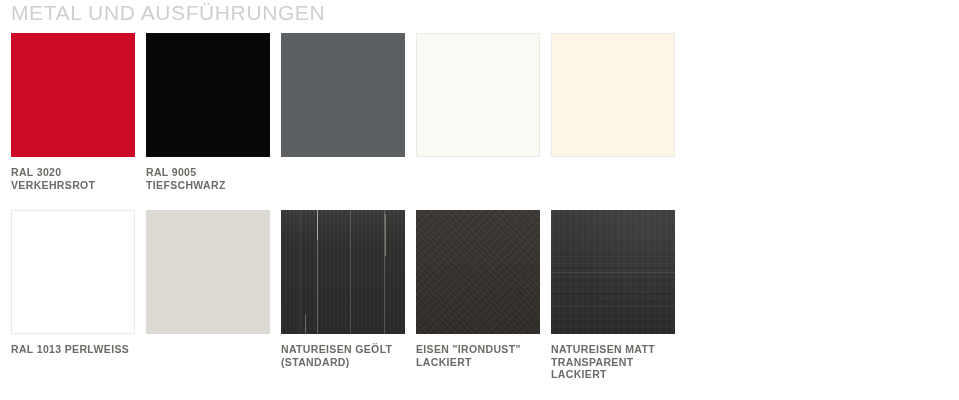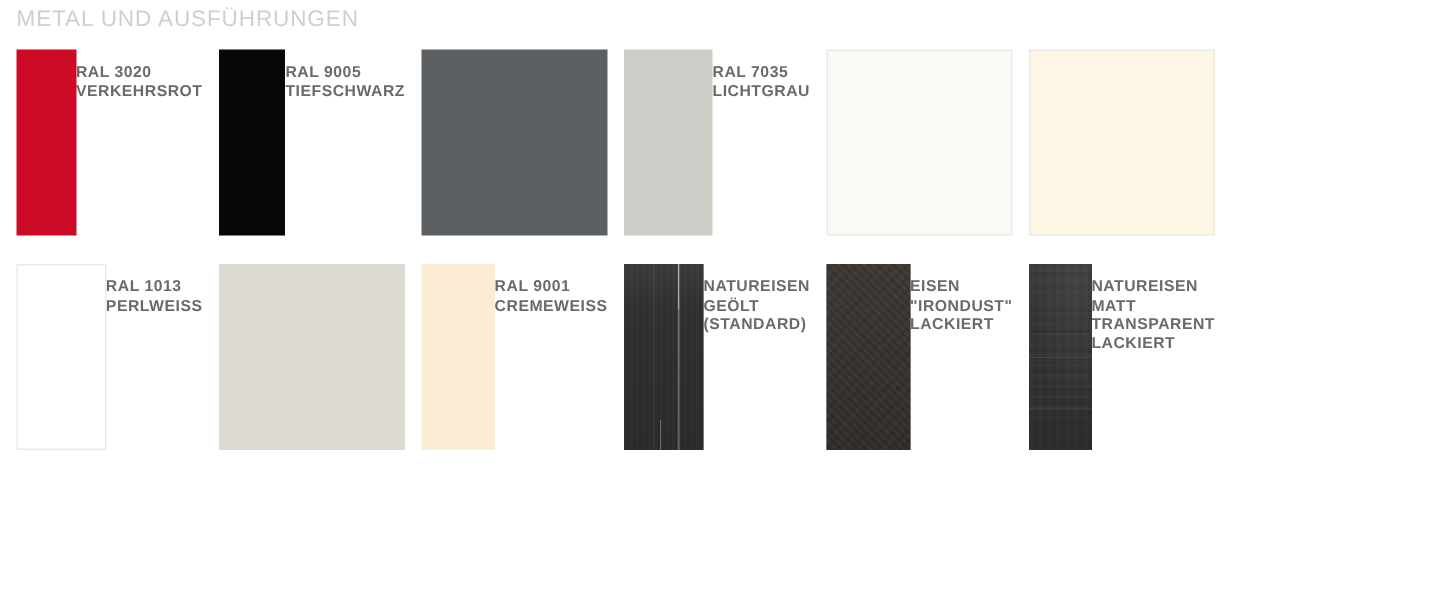--- a/index.html
+++ b/index.html
@@ -22,21 +22,21 @@
     height: 400px;
     background: #ffffff;
     box-sizing: border-box;
   }
 
   
   .section-title {
     position: absolute;
     left: 11px;
     top: 2px;
-    font-size: 15px;
+    font-size: 21px;
     letter-spacing: 0.6px;
     font-weight: 400;
     color: #cfcfcf;
     white-space: nowrap;
     line-height: 22px;
   }
 
   
   .grid {
     position: absolute;
@@ -48,21 +48,21 @@
     gap: 19px;
   }
   .row {
     display: flex;
     gap: 11px;
   }
   .cell {
     width: 124px;
     flex: 0 0 124px;
     display: flex;
-    flex-direction: row;
+    flex-direction: column;
   }
   .swatch {
     width: 124px;
     height: 124px;
     position: relative;
     overflow: hidden;
     box-sizing: border-box;
   }
   
   .swatch.bordered {
@@ -157,24 +157,20 @@
         <div class="swatch" style="background-color: rgb(7, 7, 7);"></div>
         <div class="label">RAL 9005
 TIEFSCHWARZ</div>
       </div>
 
 
       <div class="cell">
         <div class="swatch" style="background-color: rgb(92, 96, 99);"></div>
       </div>
 
-      <div class="cell">
-        <div class="swatch" style="background-color: rgb(203, 205, 198);"></div>
-        <div class="label">RAL 7035 LICHTGRAU</div>
-      </div>
 
       <div class="cell">
         <div class="swatch bordered" style="background-color: rgb(250, 250, 245);"></div>
       </div>
 
       <div class="cell">
         <div class="swatch bordered" style="background-color: rgb(253, 246, 229);"></div>
       </div>
 
     </div>
@@ -183,25 +179,20 @@
 
       <div class="cell">
         <div class="swatch bordered" style="background-color: rgb(255, 255, 255);"></div>
         <div class="label">RAL 1013 PERLWEISS</div>
       </div>
 
       <div class="cell">
         <div class="swatch" style="background-color: rgb(221, 218, 212);"></div>
       </div>
 
-      <div class="cell">
-        <div class="swatch" style="background-color: rgb(250, 237, 211);"></div>
-        <div class="label">RAL 9001
-CREMEWEISS</div>
-      </div>
 
       <div class="cell">
         <div class="swatch" style="background-color: rgb(47, 47, 45);">
           <span class="tex tex-oiled"></span>
         </div>
         <div class="label">NATUREISEN GEÖLT
 (STANDARD)</div>
       </div>
 
       <div class="cell">

